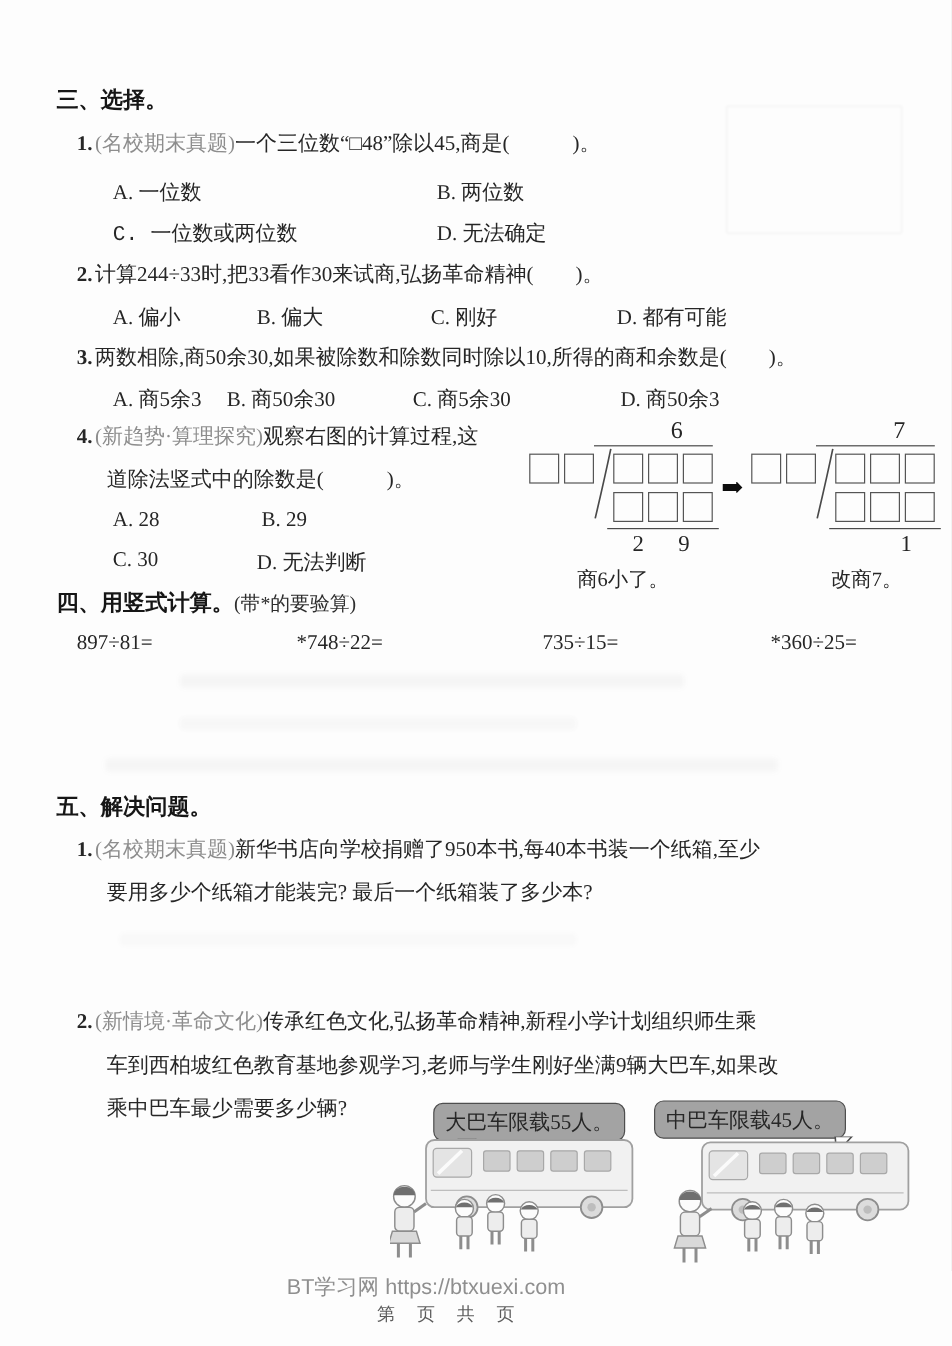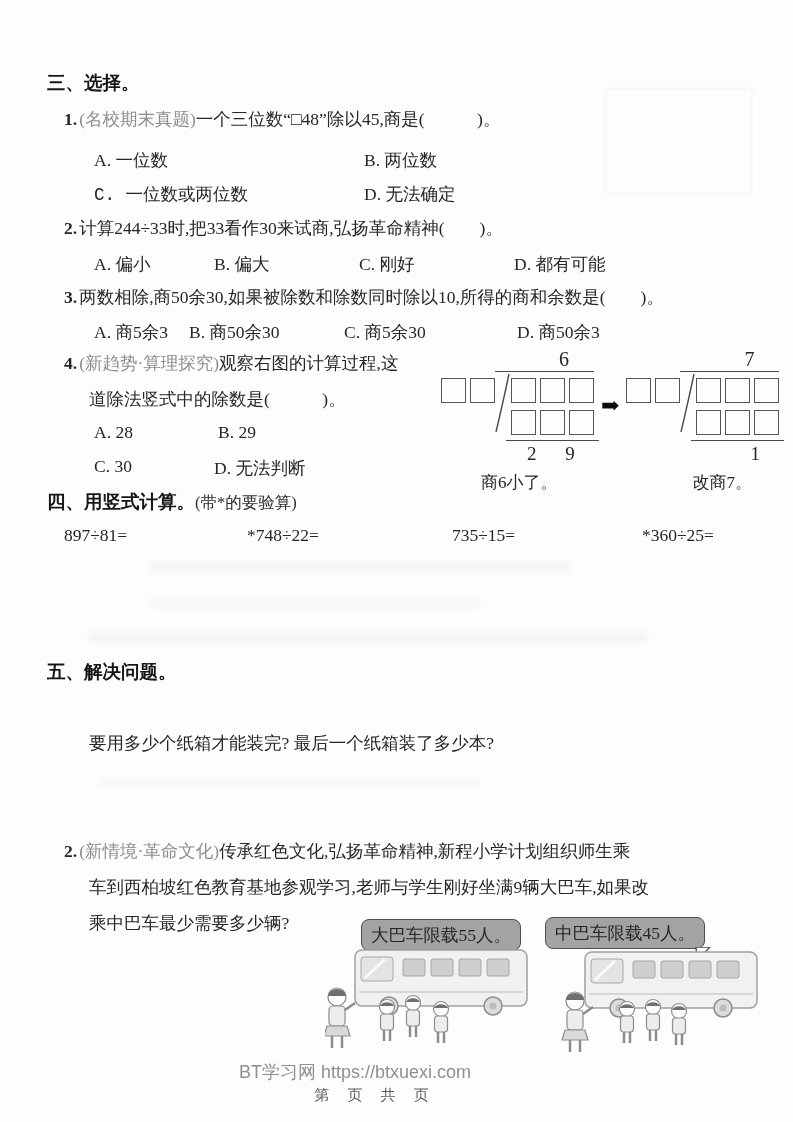--- a/index.html
+++ b/index.html
@@ -166,20 +166,23 @@
   <div class="abs sec-title" style="left:47px;top:489px;">
     <span>四、用竖式计算。</span><span class="note">(带*的要验算)</span>
   </div>
   <div class="abs prob" style="left:64px;top:525px;">897÷81=</div>
   <div class="abs prob" style="left:247px;top:525px;">*748÷22=</div>
   <div class="abs prob" style="left:452px;top:525px;">735÷15=</div>
   <div class="abs prob" style="left:642px;top:525px;">*360÷25=</div>
 
   <div class="abs sec-title" style="left:47px;top:659px;">五、解决问题。</div>
 
+  <div class="abs qline" style="left:64px;top:695px;">
+    <span class="qnum">1.</span><span class="src">(名校期末真题)</span><span>新华书店向学校捐赠了950本书,每40本书装一个纸箱,至少</span>
+  </div>
   <div class="abs qline" style="left:89px;top:731px;">要用多少个纸箱才能装完? 最后一个纸箱装了多少本?</div>
 
   <div class="abs qline" style="left:64px;top:839px;">
     <span class="qnum">2.</span><span class="src">(新情境·革命文化)</span><span>传承红色文化,弘扬革命精神,新程小学计划组织师生乘</span>
   </div>
   <div class="abs qline" style="left:89px;top:875px;">车到西柏坡红色教育基地参观学习,老师与学生刚好坐满9辆大巴车,如果改</div>
   <div class="abs qline" style="left:89px;top:911px;">乘中巴车最少需要多少辆?</div>
 
   <div class="abs bubble" style="left:361px;top:919px;">
     <span>大巴车限载55人。</span>

